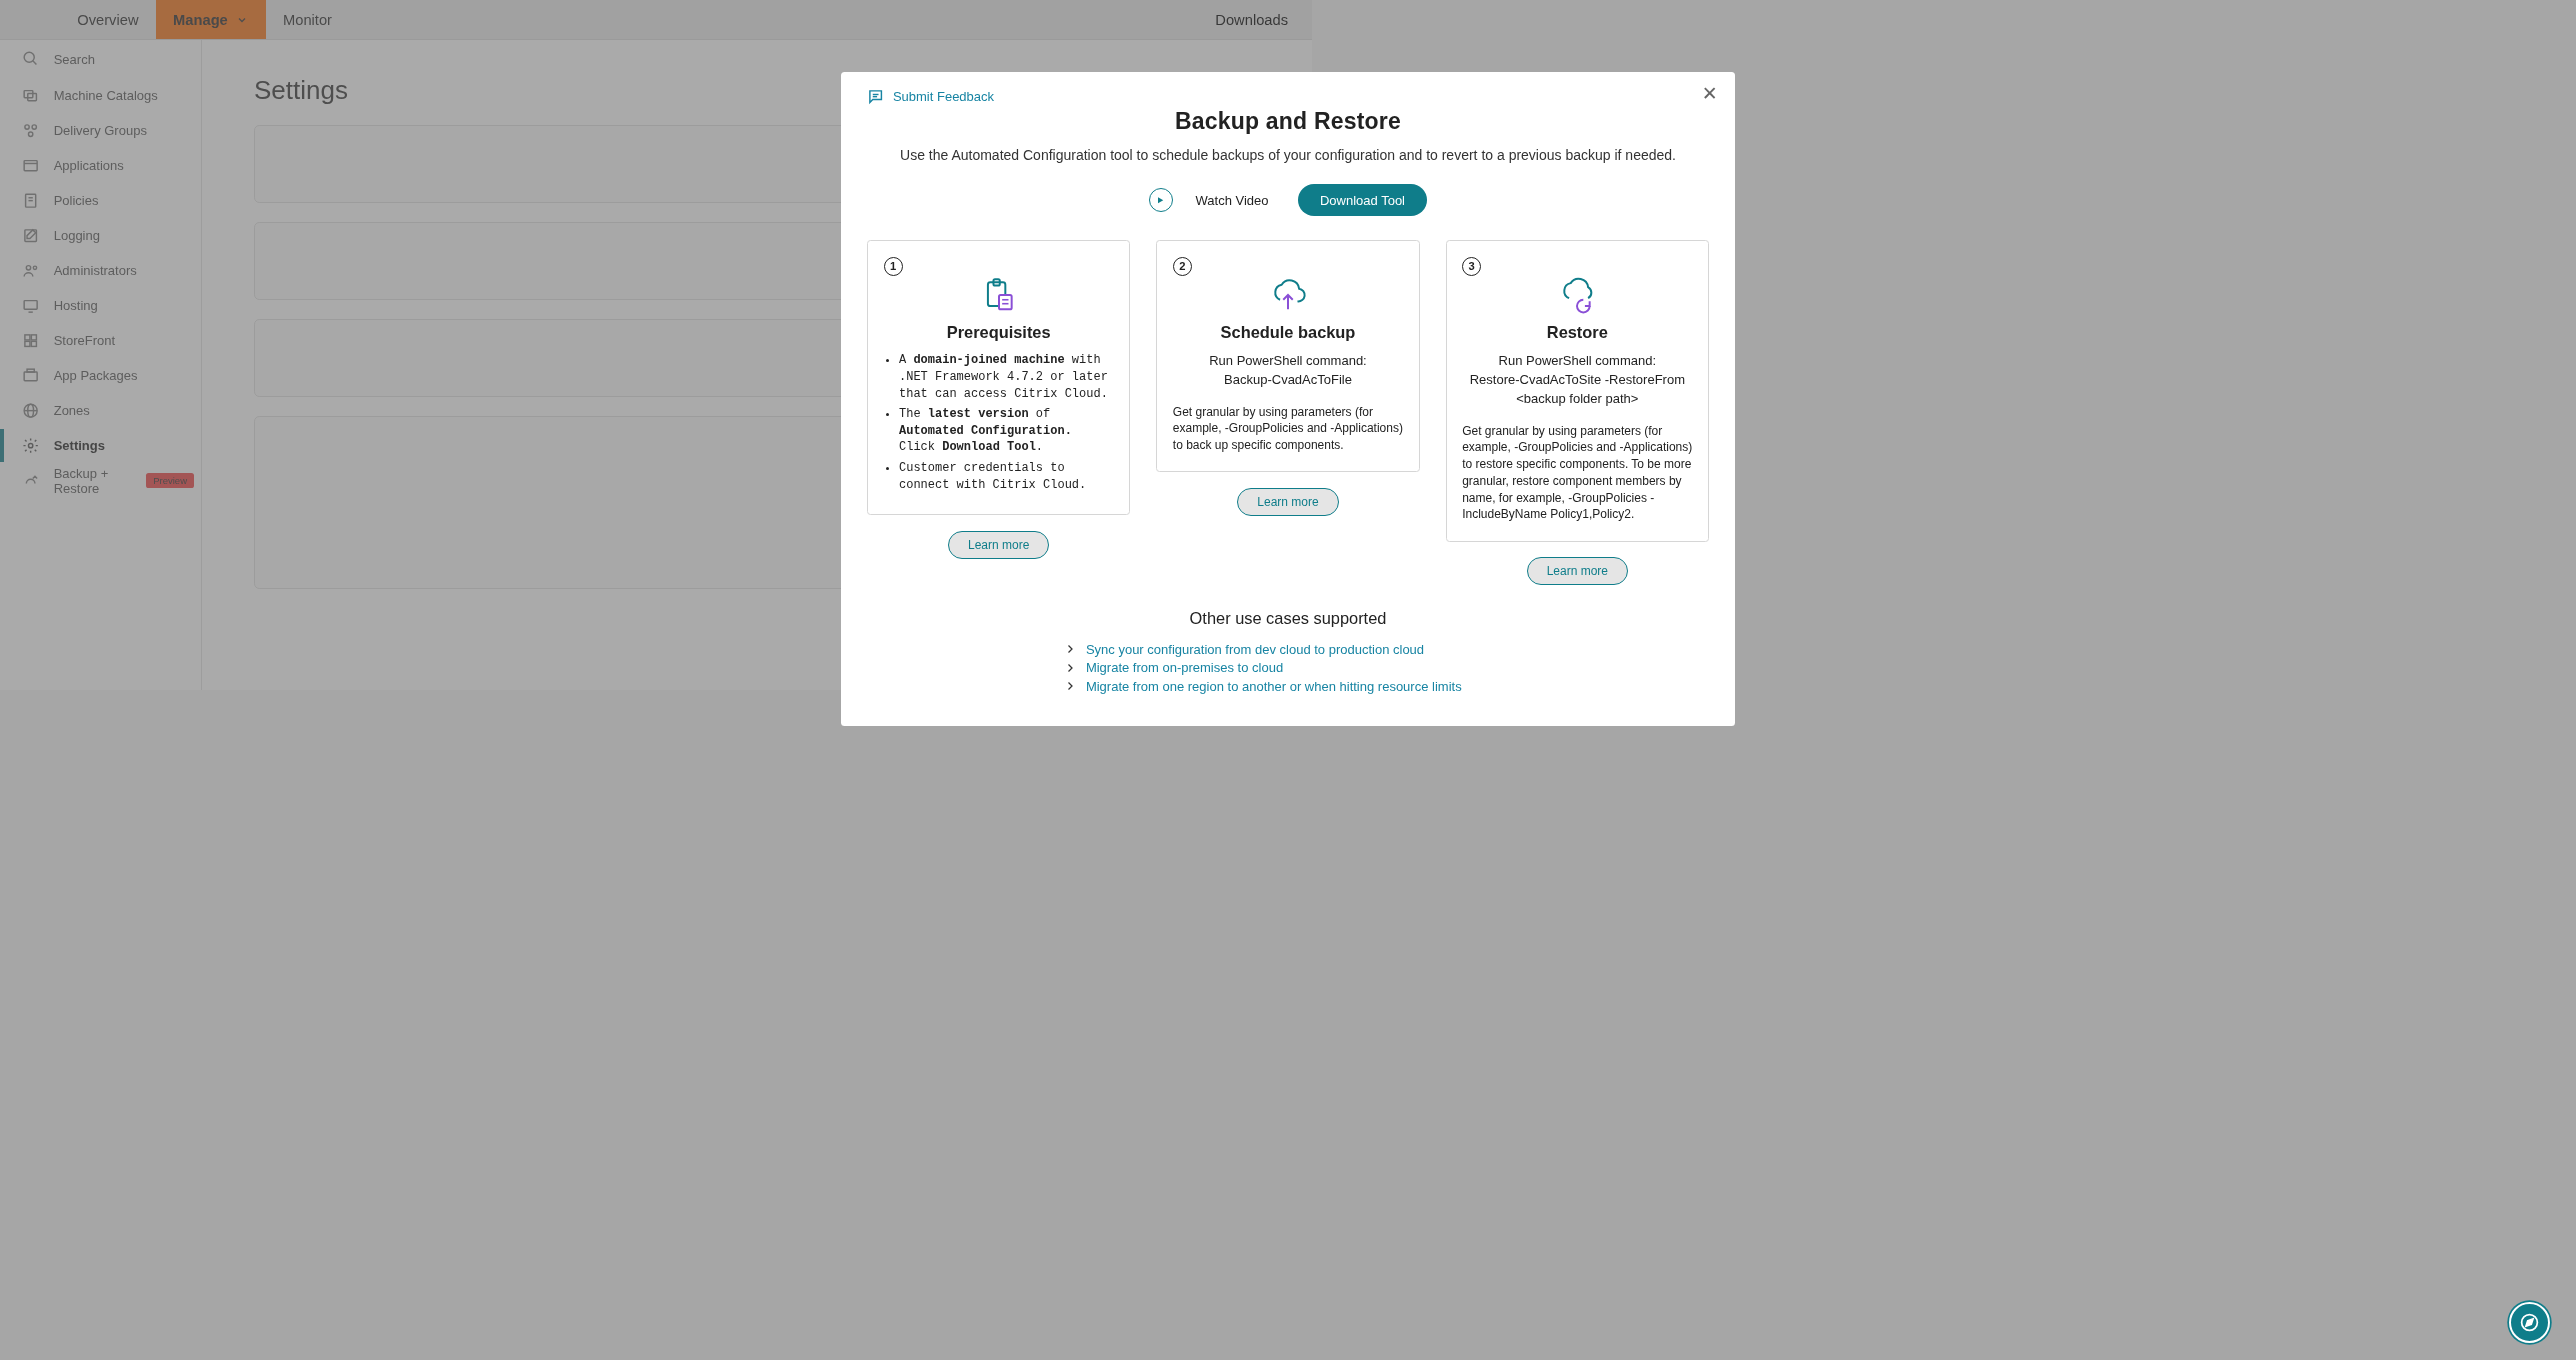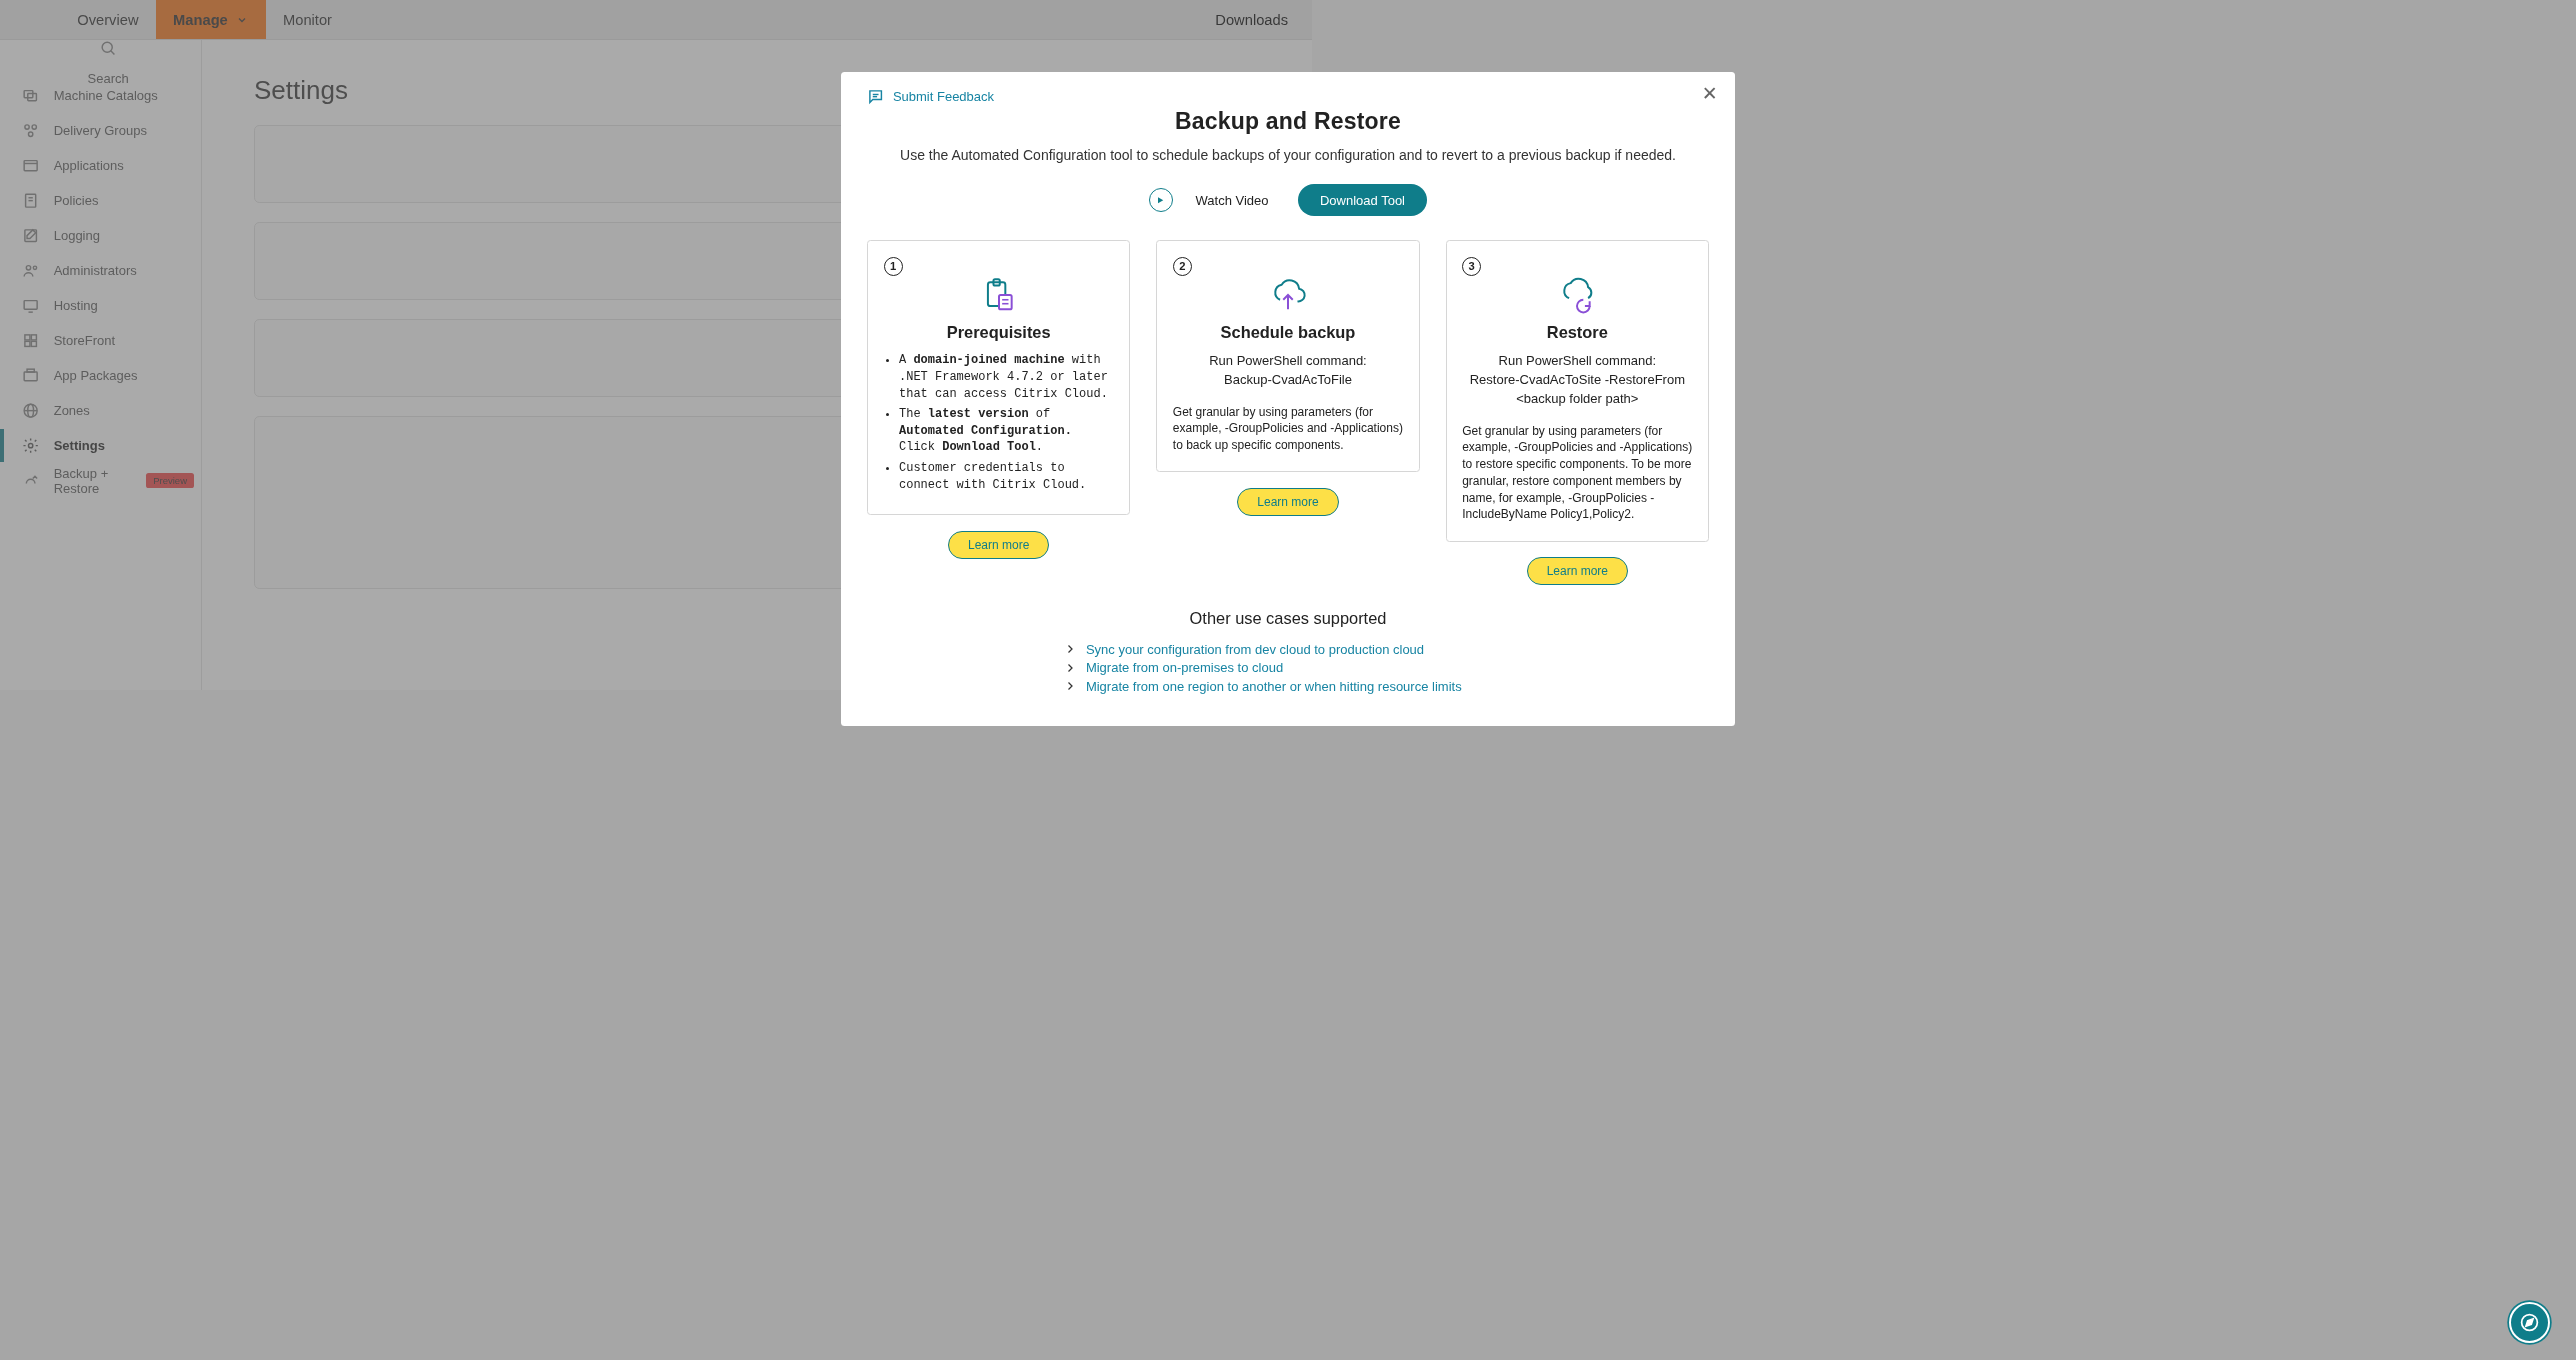--- a/index.html
+++ b/index.html
@@ -37,21 +37,21 @@
 
   
   .sidebar{
     position:absolute;top:40px;left:0;bottom:0;width:202px;background:#fff;
     border-right:0.9px solid #e3e3e3;
   }
   .side-item{
     display:flex;align-items:center;gap:14px;height:35px;padding:0 7px 0 22.4px;
     color:#555;font-size:13px;cursor:pointer;position:relative;
   }
-  .side-item.search{height:38px;flex-direction:column;}
+  .side-item.search{height:38px;}
   .side-item.active{font-weight:600;color:#222;}
   .side-item.active::before{
     content:"";position:absolute;left:0;top:0.9px;bottom:0.9px;width:3.5px;background:var(--teal);
   }
   .side-item svg{width:17.3px;height:17.3px;color:var(--sidebar-icon);flex-shrink:0;}
   .side-item.active svg{color:#555;}
   .side-item .label{flex:1;}
   .pill{
     font-size:9.5px;background:#ef4444;color:#333;border-radius:2.6px;padding:1.7px 7px;
     font-weight:500;
@@ -134,21 +134,21 @@
   .card-title{
     text-align:center;font-size:16.4px;font-weight:600;margin-bottom:10.4px;clear:both;
   }
   .card-cmd{
     text-align:center;font-size:13px;color:#222;margin-bottom:14px;line-height:1.45;
   }
   .card-desc{font-size:12px;color:#222;line-height:1.4;}
   .card ul{margin:0;padding-left:15.5px;}
   .card li{margin-bottom:3.5px;font-size:12px;line-height:1.4;font-family:Liberation Mono, monospace;}
   .learn{
-    margin-top:15.5px;border:1.3px solid var(--teal);color:var(--teal);background:#fde047;
+    margin-top:15.5px;border:1.3px solid var(--teal);color:var(--teal);background:#e5e5e5;
     border-radius:19px;padding:6px 19px;font-size:12px;cursor:pointer;
   }
 
   .other-title{
     text-align:center;font-size:16.4px;font-weight:500;margin:24px 0 12px;
   }
   .usecases{display:flex;flex-direction:column;align-items:flex-start;max-width:449px;margin:0 auto;}
   .usecase{
     display:flex;align-items:center;gap:10.4px;color:var(--link);cursor:pointer;
     font-size:13px;margin:1.7px 0;

